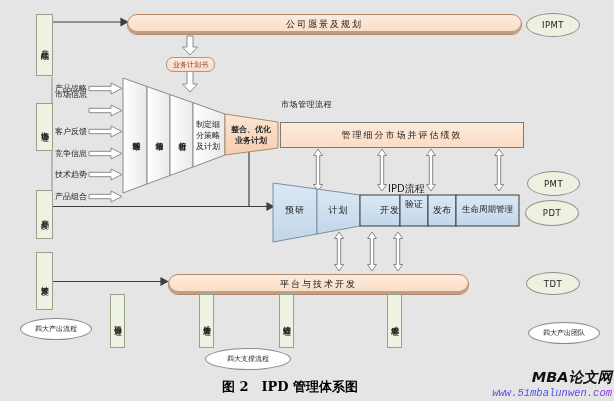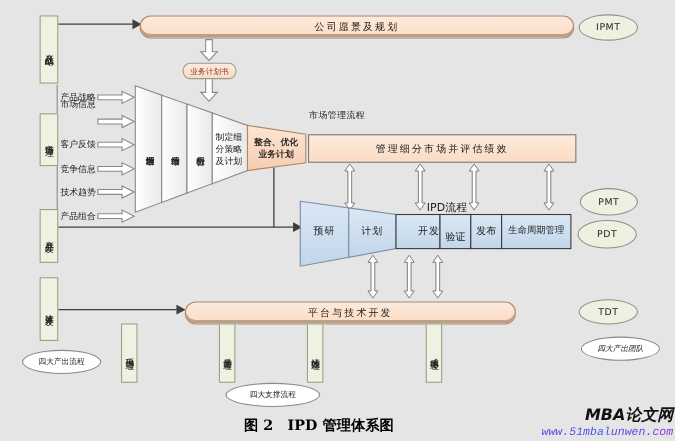--- a/index.html
+++ b/index.html
@@ -171,21 +171,21 @@
   <div class="abs" style="left:388px;top:182px;font-size:10px;"><span>IPD流程</span></div>
   <div class="abs cell stage" style="left:273px;top:203px;width:44px;height:14px;">
       <span>预研</span>
     </div>
   <div class="abs cell stage" style="left:317px;top:203px;width:43px;height:14px;">
       <span>计划</span>
     </div>
   <div class="abs cell stage" style="left:360px;top:203px;width:60px;height:14px;">
       <span>开发</span>
     </div>
-  <div class="abs cell stage" style="left:400px;top:208px;width:28px;height:14px;letter-spacing:0;">
+  <div class="abs cell stage" style="left:400px;top:197px;width:28px;height:14px;letter-spacing:0;">
       <span>验证</span>
     </div>
   <div class="abs cell stage" style="left:428px;top:203px;width:28px;height:14px;letter-spacing:0;">
       <span>发布</span>
     </div>
   <div class="abs cell stage" style="left:456px;top:203px;width:63px;height:14px;letter-spacing:0;font-size:8.5px;">
       <span>生命周期管理</span>
     </div>
   <div class="abs oval" style="left:525px;top:200px;width:52px;height:24px;">
       <span>PDT</span>
@@ -210,21 +210,21 @@
   <div class="abs greenbox vcell" style="left:387px;top:294px;width:13px;height:52px;">
       <span>成本管理</span>
     </div>
 
   <div class="abs woval" style="left:20px;top:318px;width:70px;height:20px;">
       <span>四大产出流程</span>
     </div>
   <div class="abs woval" style="left:205px;top:348px;width:84px;height:20px;">
       <span>四大支撑流程</span>
     </div>
-  <div class="abs woval" style="left:528px;top:306px;width:70px;height:20px;font-style:italic;">
+  <div class="abs woval" style="left:528px;top:322px;width:70px;height:20px;">
       <span>四大产出团队</span>
     </div>
 
   <div class="abs caption" style="left:150px;top:378px;width:280px;"><span>图 2　IPD 管理体系图</span></div>
   <div class="abs wm-site" style="left:420px;top:368px;width:192px;"><span>MBA论文网</span></div>
   <div class="abs wm-url" style="left:420px;top:387px;width:192px;font-family:Liberation Mono, monospace;"><span>www.51mbalunwen.com</span></div>
 
 </div>
 
 </body></html>

